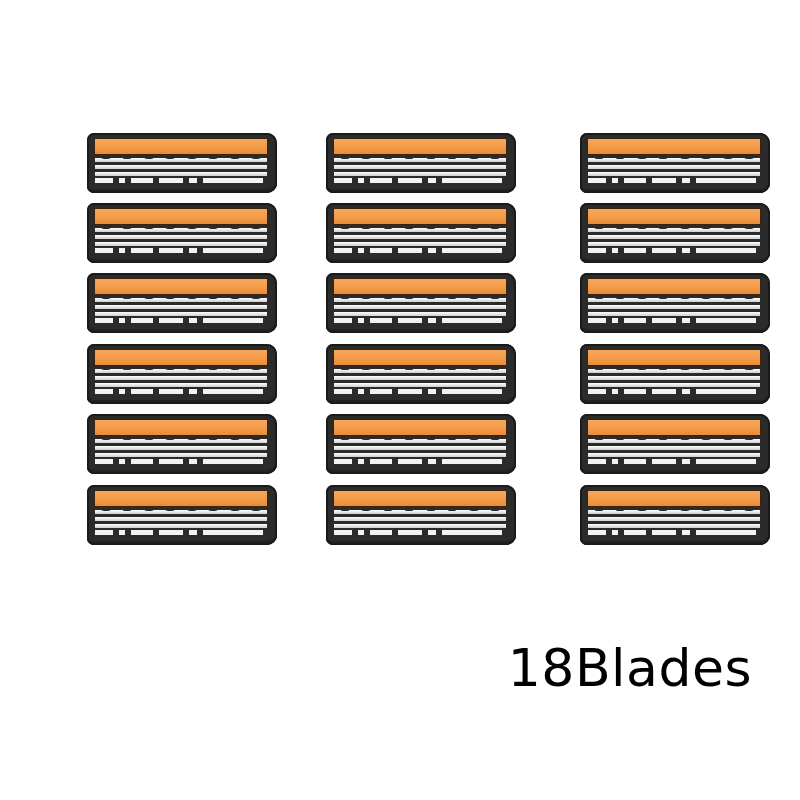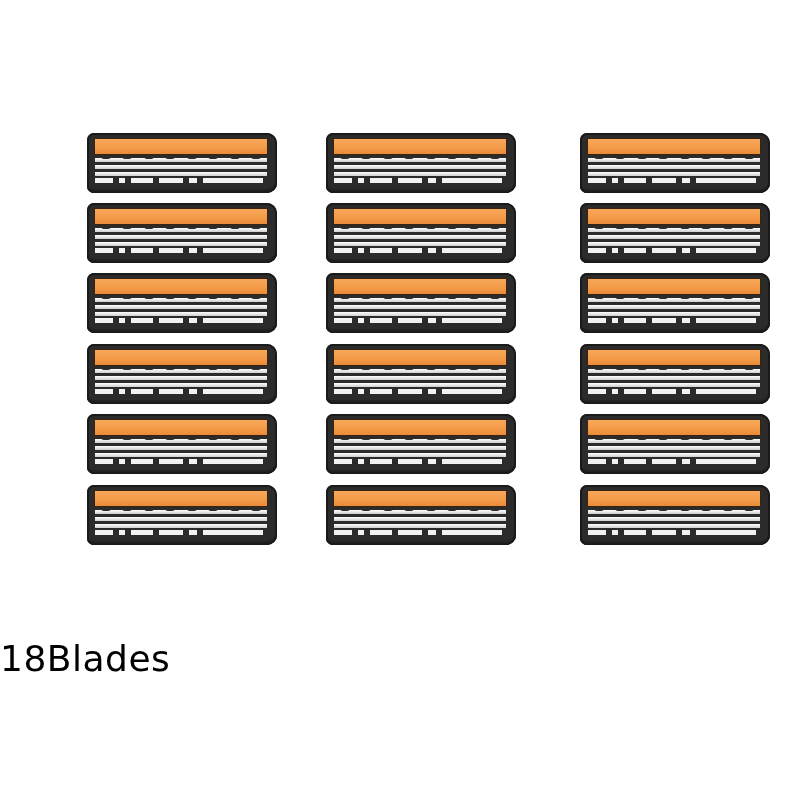--- a/index.html
+++ b/index.html
@@ -18,22 +18,22 @@
   .cart .bars { position: absolute; left: 8px; right: 10px; top: 22px; height: 30px; }
   .cart .bar { position: absolute; left: 0; right: 0; height: 4px; background: linear-gradient(#ffffff, #cfcfcf); }
   .cart .bar.b1 { top: 3px; }
   .cart .bar.b2 { top: 10px; }
   .cart .bar.b3 { top: 17px; }
   .cart .teeth { position: absolute; left: 0; right: 0; top: 0; height: 4px; display: flex; justify-content: space-around; }
   .cart .tooth { width: 10px; height: 4px; background: #2b2b2b; border-radius: 0 0 3px 3px; }
   .cart .slots { position: absolute; left: 0; right: 0; top: 23px; height: 5px; display: flex; gap: 6px; }
   .cart .slot { height: 5px; background: #f2f2f2; }
   .caption {
-    position: absolute; left: 0; width: 752px; top: 638px; text-align: left;
-    font-family: "DejaVu Sans", sans-serif; font-size: 36px; color: #000; letter-spacing: 0.5px;
+    position: absolute; left: 0; width: 752px; top: 638px; text-align: right;
+    font-family: "DejaVu Sans", sans-serif; font-size: 52px; color: #000; letter-spacing: 0.5px;
   }
 </style>
 </head>
 <body>
 
 <div class="grid" id="grid">
     <div class="cart" style="left: 87px; top: 133px;">
       <div class="strip"></div>
       <div class="bars">
         <div class="bar b1"></div>

